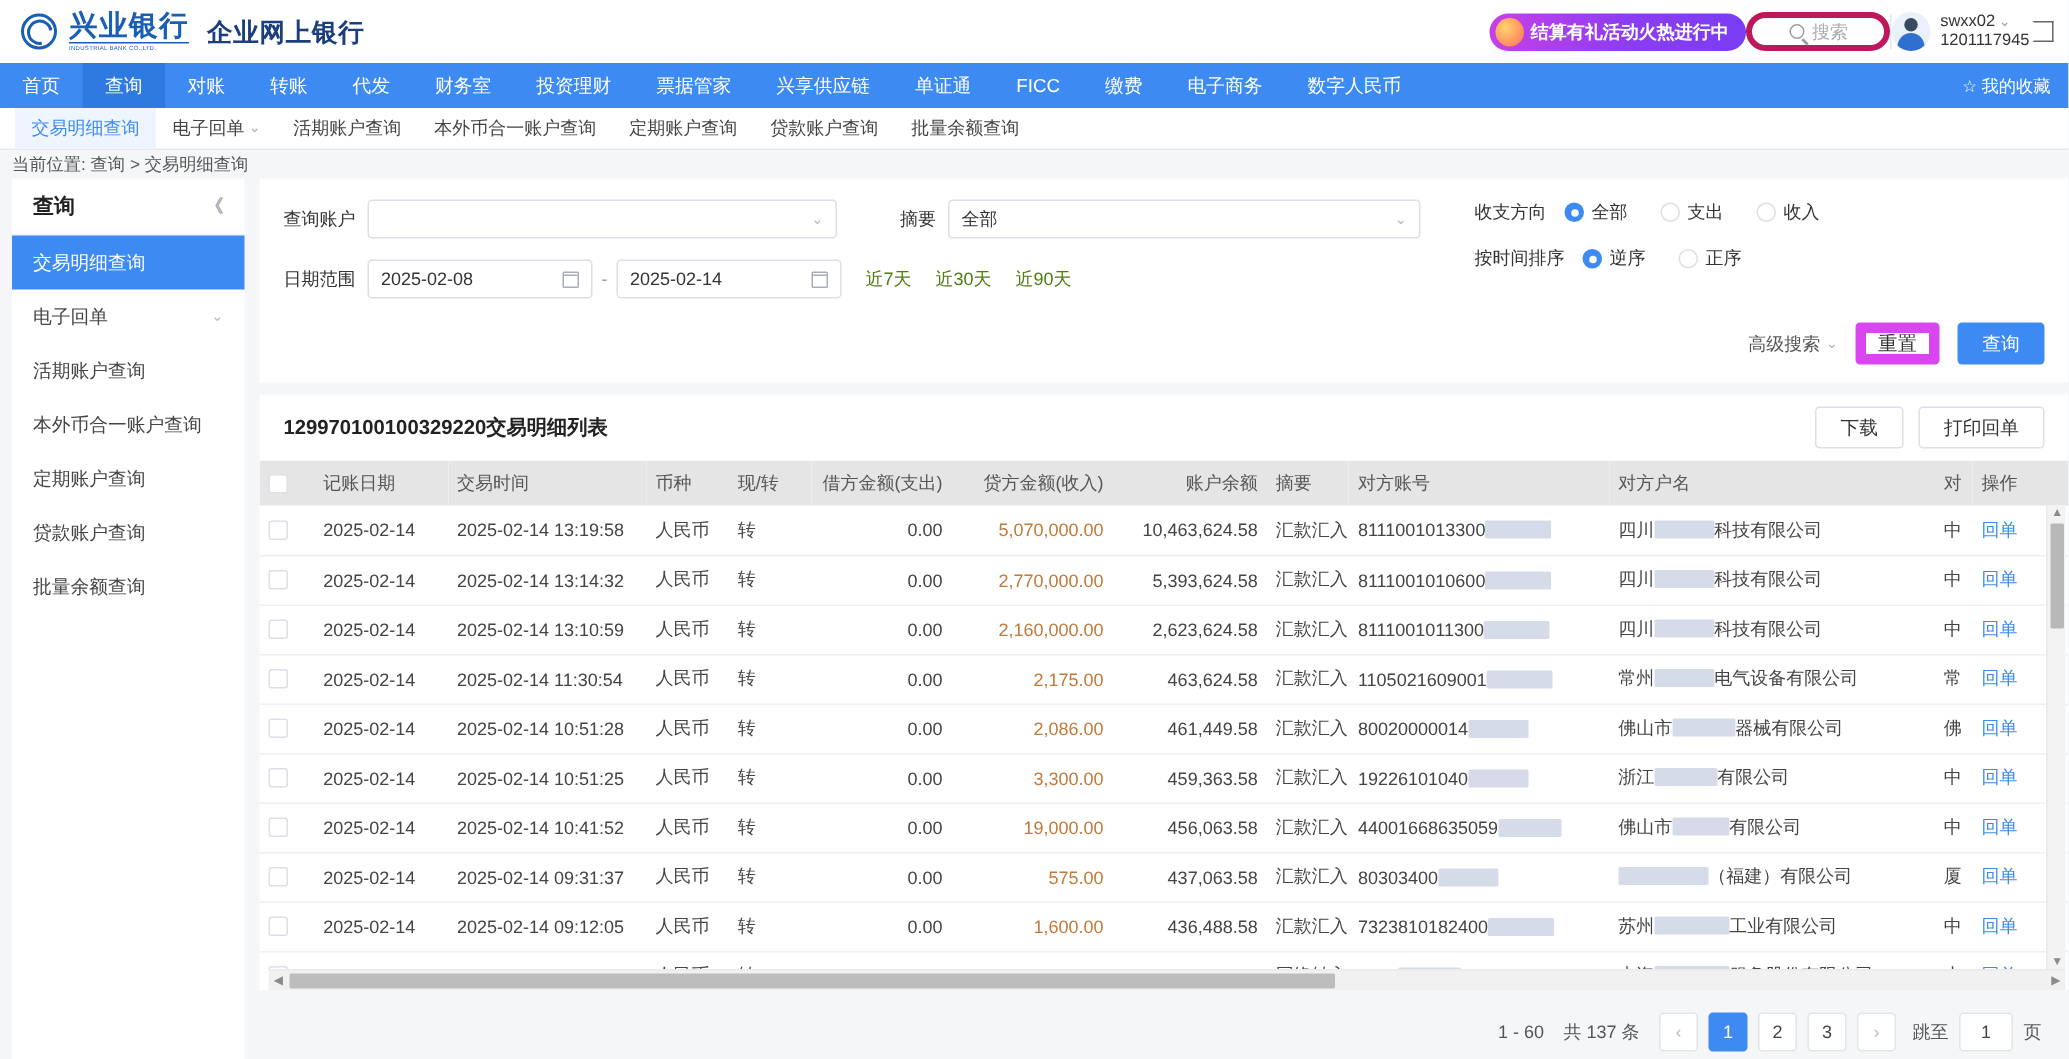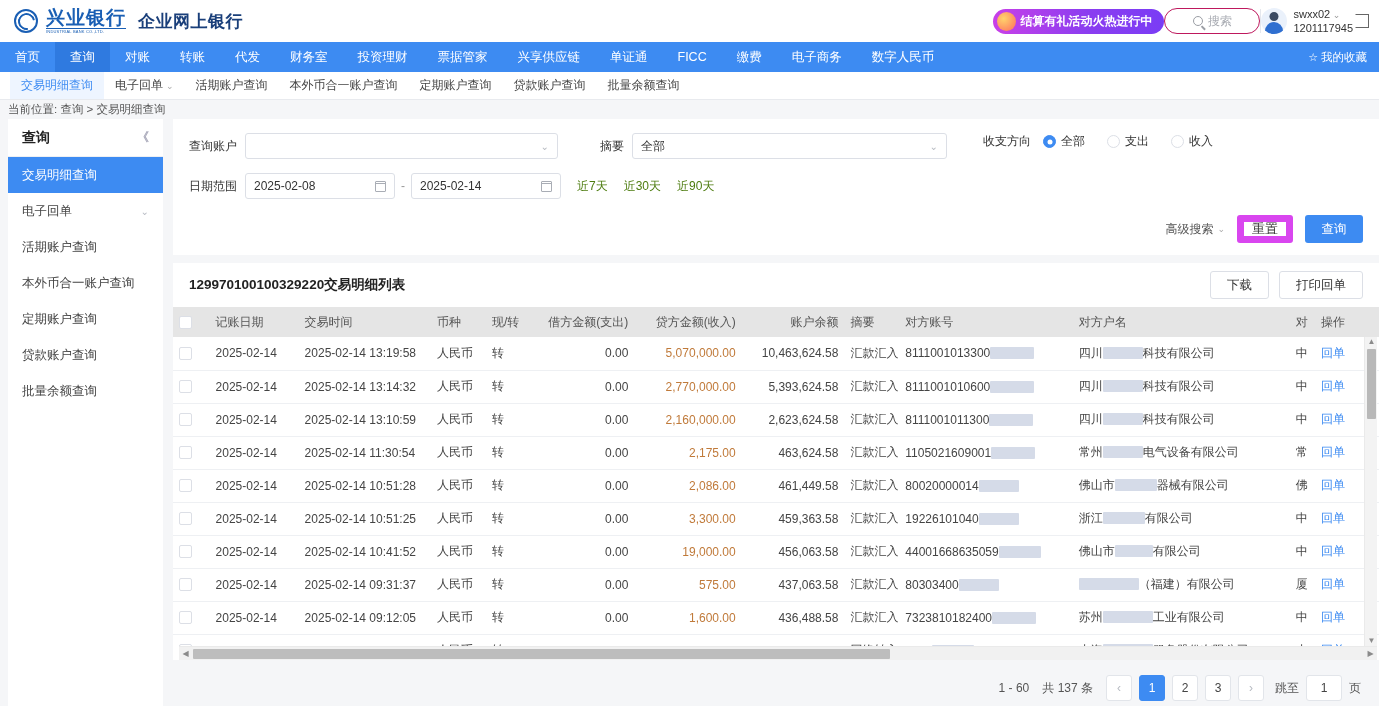--- a/index.html
+++ b/index.html
@@ -54,21 +54,21 @@
     color: #fff; font-size: 12px; font-weight: bold;
     display: flex; align-items: center; gap: 4px;
     padding: 0 12px 0 4px; white-space: nowrap;
   }
   .promo-ico {
     width: 19px; height: 19px; border-radius: 50%;
     background: radial-gradient(circle at 35% 35%, #ffd36b, #ff6b5e);
     flex: none;
   }
   .search-pill {
-    width: 96px; height: 26px; border: 1px solid #be185d;
+    width: 96px; height: 26px; border: 4px solid #be185d;
     border-radius: 13px; display: flex; align-items: center;
     justify-content: center; gap: 5px; color: #a8abb2; font-size: 12px;
     background: #fff;
   }
   .mag {
     width: 10px; height: 10px; border: 1.5px solid #9b9ea5;
     border-radius: 50%; position: relative; flex: none;
   }
   .mag::after {
     content: ""; position: absolute; right: -4px; bottom: -3px;
@@ -467,20 +467,33 @@
             <div class="radio">
                 <span class="rdot"></span>
                 <span>支出</span>
               </div>
             <div class="radio">
                 <span class="rdot"></span>
                 <span>收入</span>
               </div>
           </div>
         </div>
+        <div class="frow">
+          <span class="flabel" style="margin-right:12px;">按时间排序</span>
+          <div class="radio-grp">
+            <div class="radio on">
+                <span class="rdot"></span>
+                <span>逆序</span>
+              </div>
+            <div class="radio">
+                <span class="rdot"></span>
+                <span>正序</span>
+              </div>
+          </div>
+        </div>
       </div>
 
       <div class="fbtns">
         <div class="adv">
           <span>高级搜索</span>
           <span class="caret">⌄</span>
         </div>
         <div class="btn-plain">重置</div>
         <div class="btn-primary">查询</div>
       </div>

